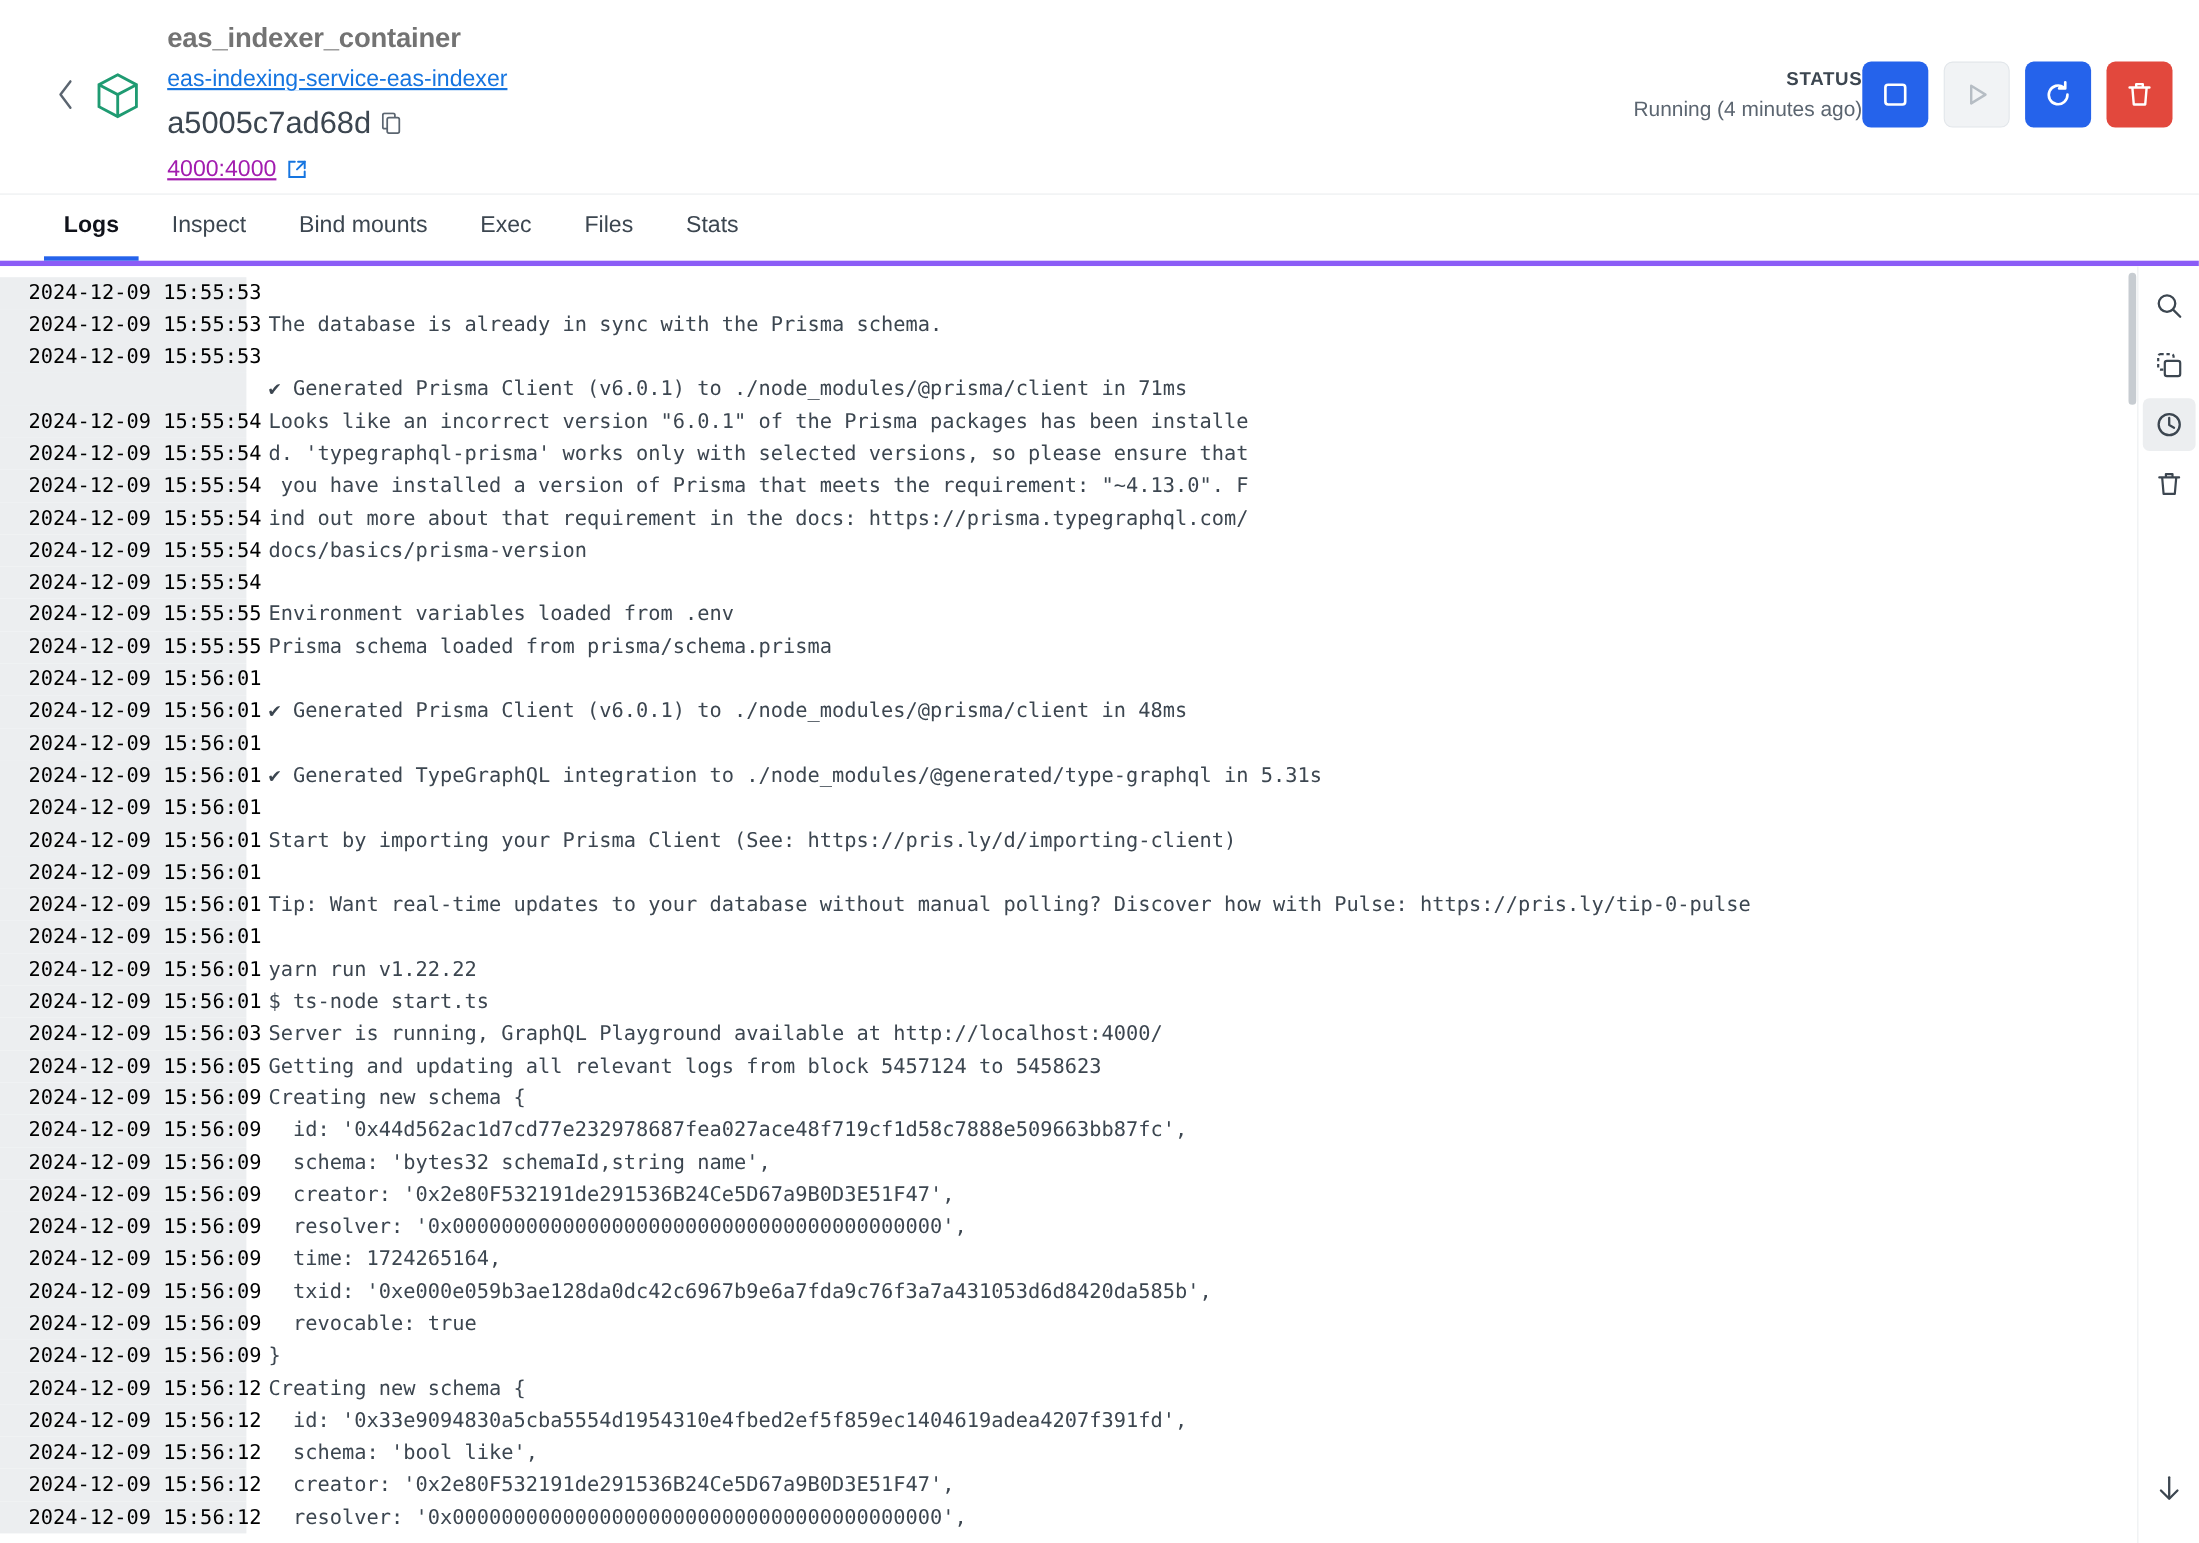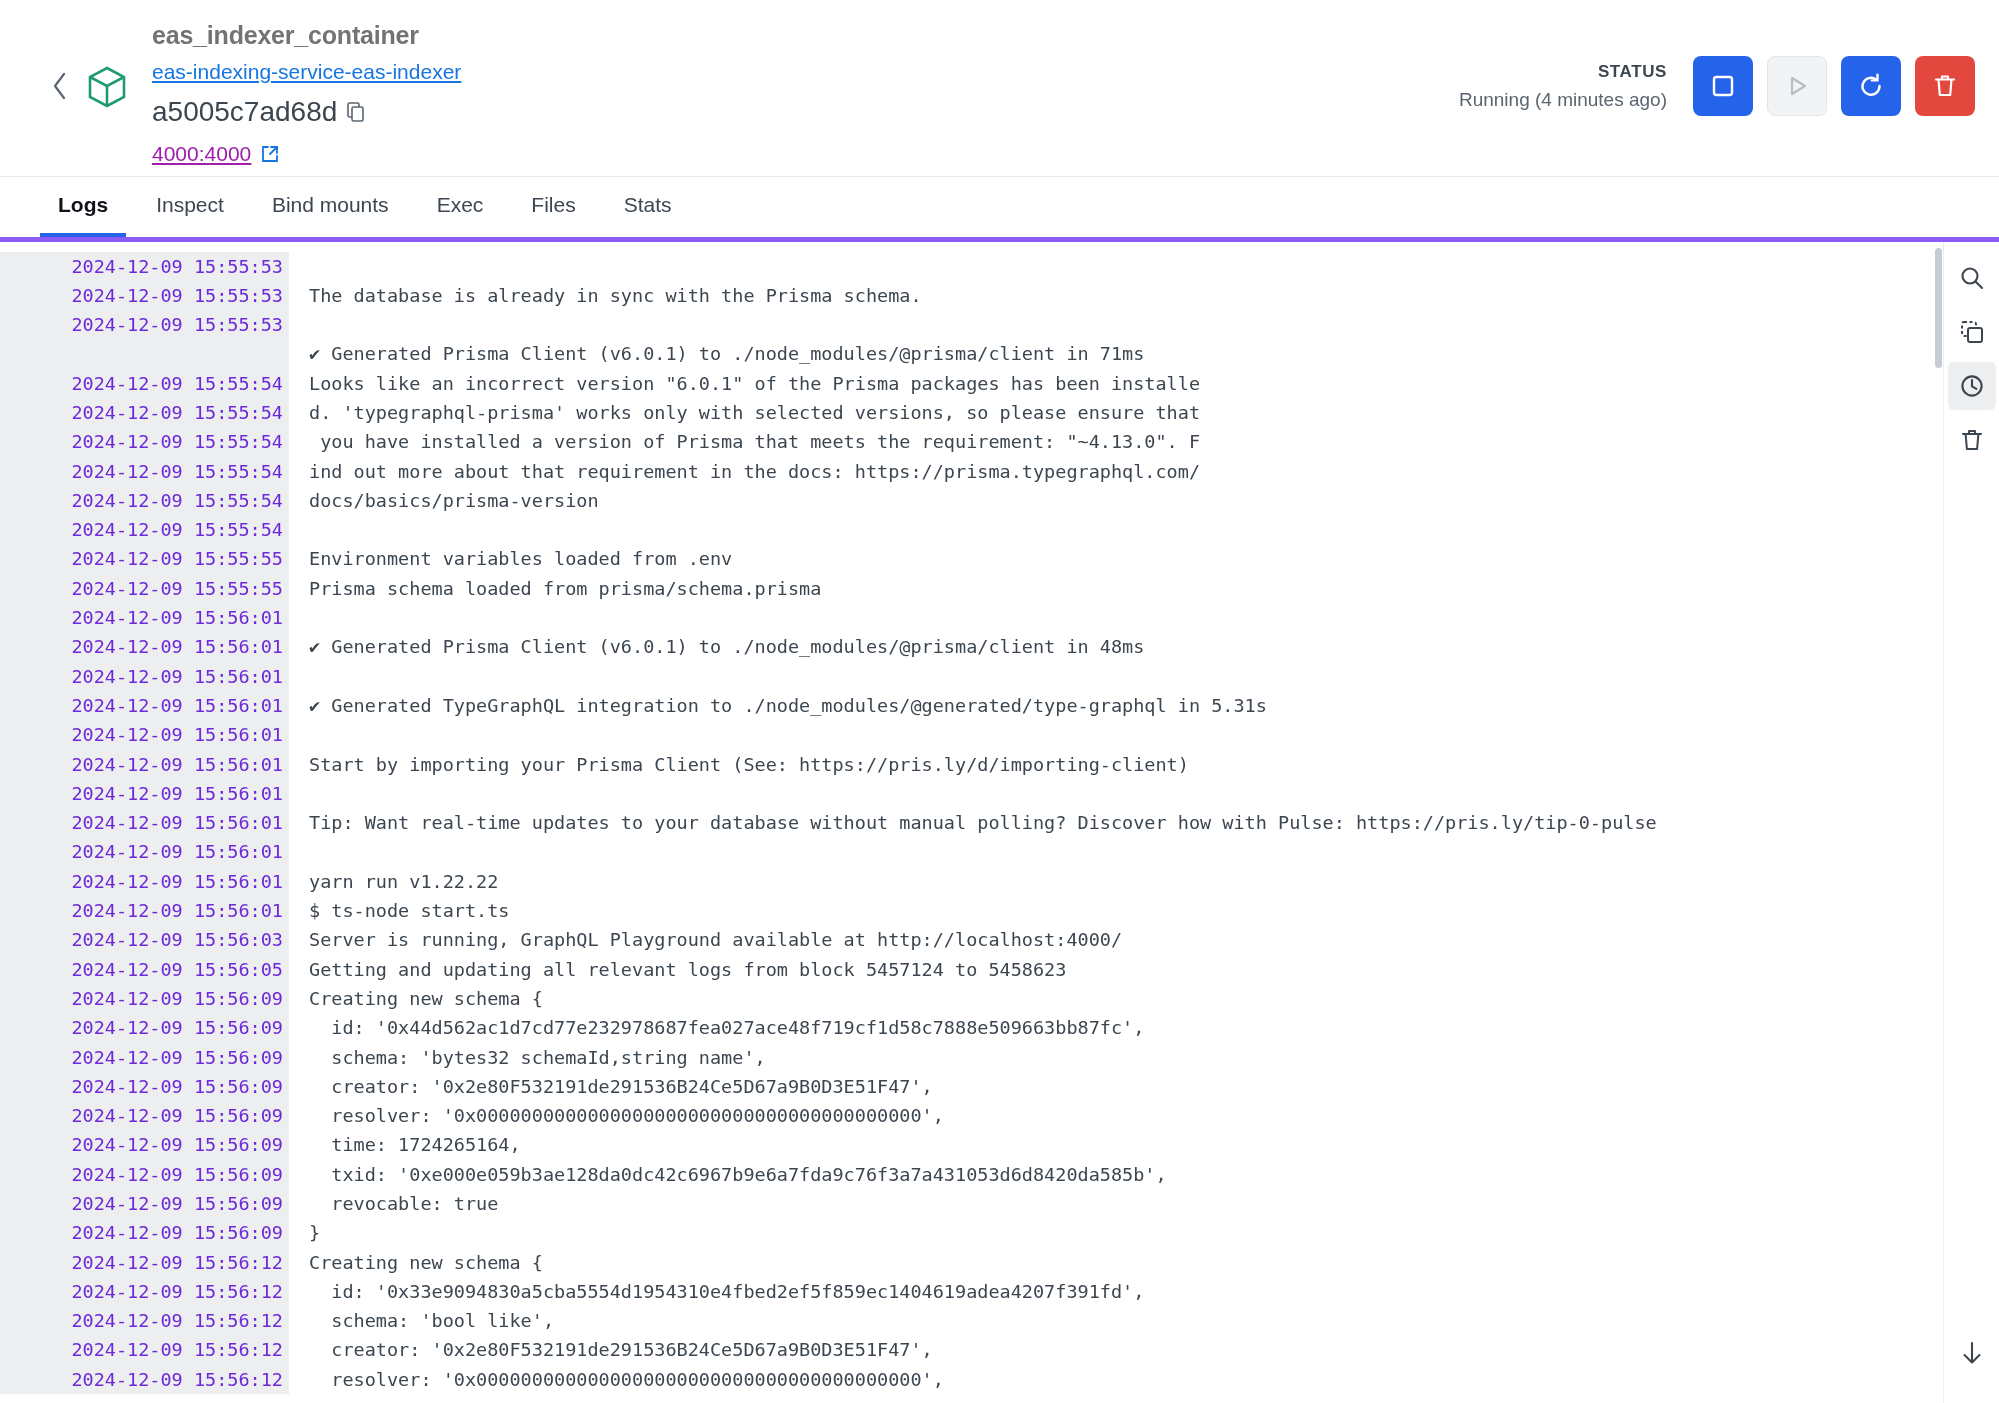--- a/index.html
+++ b/index.html
@@ -35,21 +35,21 @@
     font-size: 21px; color: #1675e0; text-decoration: underline;
     display: inline-block; margin-bottom: 12px; cursor: pointer;
   }
   .hash-row { display: flex; align-items: center; gap: 10px; margin-bottom: 14px; }
   .hash { font-size: 28px; color: #3c4650; }
   .copy-icon { width: 18px; height: 20px; cursor: pointer; color: #5b6570; display:inline-block;}
   .port-row { display: flex; align-items: center; gap: 10px; }
   .port-link { font-size: 21px; color: #a21caf; text-decoration: underline; cursor: pointer; }
   .ext-icon { width: 18px; height: 18px; color: #1675e0; cursor: pointer; }
 
-  .status-block { text-align: right; margin-top: 48px; margin-right: 26px; }
+  .status-block { text-align: right; margin-top: 48px; }
   .status-label {
     font-size: 17px; font-weight: bold; color: #3c4650;
     letter-spacing: 0.6px; margin-bottom: 7px;
   }
   .status-value { font-size: 19px; color: #5b6570; }
 
   .actions { display: flex; gap: 14px; margin-top: 42px; }
   .act-btn {
     width: 60px; height: 60px; border-radius: 8px;
     display: flex; align-items: center; justify-content: center;
@@ -72,22 +72,22 @@
 
   
   .logs-wrap { flex: 1; display: flex; position: relative; overflow: hidden; background: #fff; }
   .logs {
     flex: 1; overflow: hidden; padding: 10px 0 0 0;
     font-family: "DejaVu Sans Mono", monospace;
     font-size: 18.5px; line-height: 29.3px;
   }
   .log-line { display: flex; white-space: pre; }
   .ts {
-    background: #eceef0; color: #6d28d9;
-    padding: 0 6px 0 26px; flex: none; width: 289px; text-align: right;
+    background: #eceef0; color: #000000;
+    padding: 0 6px 0 26px; flex: none; width: 224px;
   }
   .msg { color: #3c4650; padding-left: 20px; }
 
   
   .rail {
     width: 56px; background: #fff; border-left: 1px solid #eceef0;
     display: flex; flex-direction: column; align-items: center;
     padding-top: 12px; gap: 6px; position: relative;
   }
   .rail-btn {

